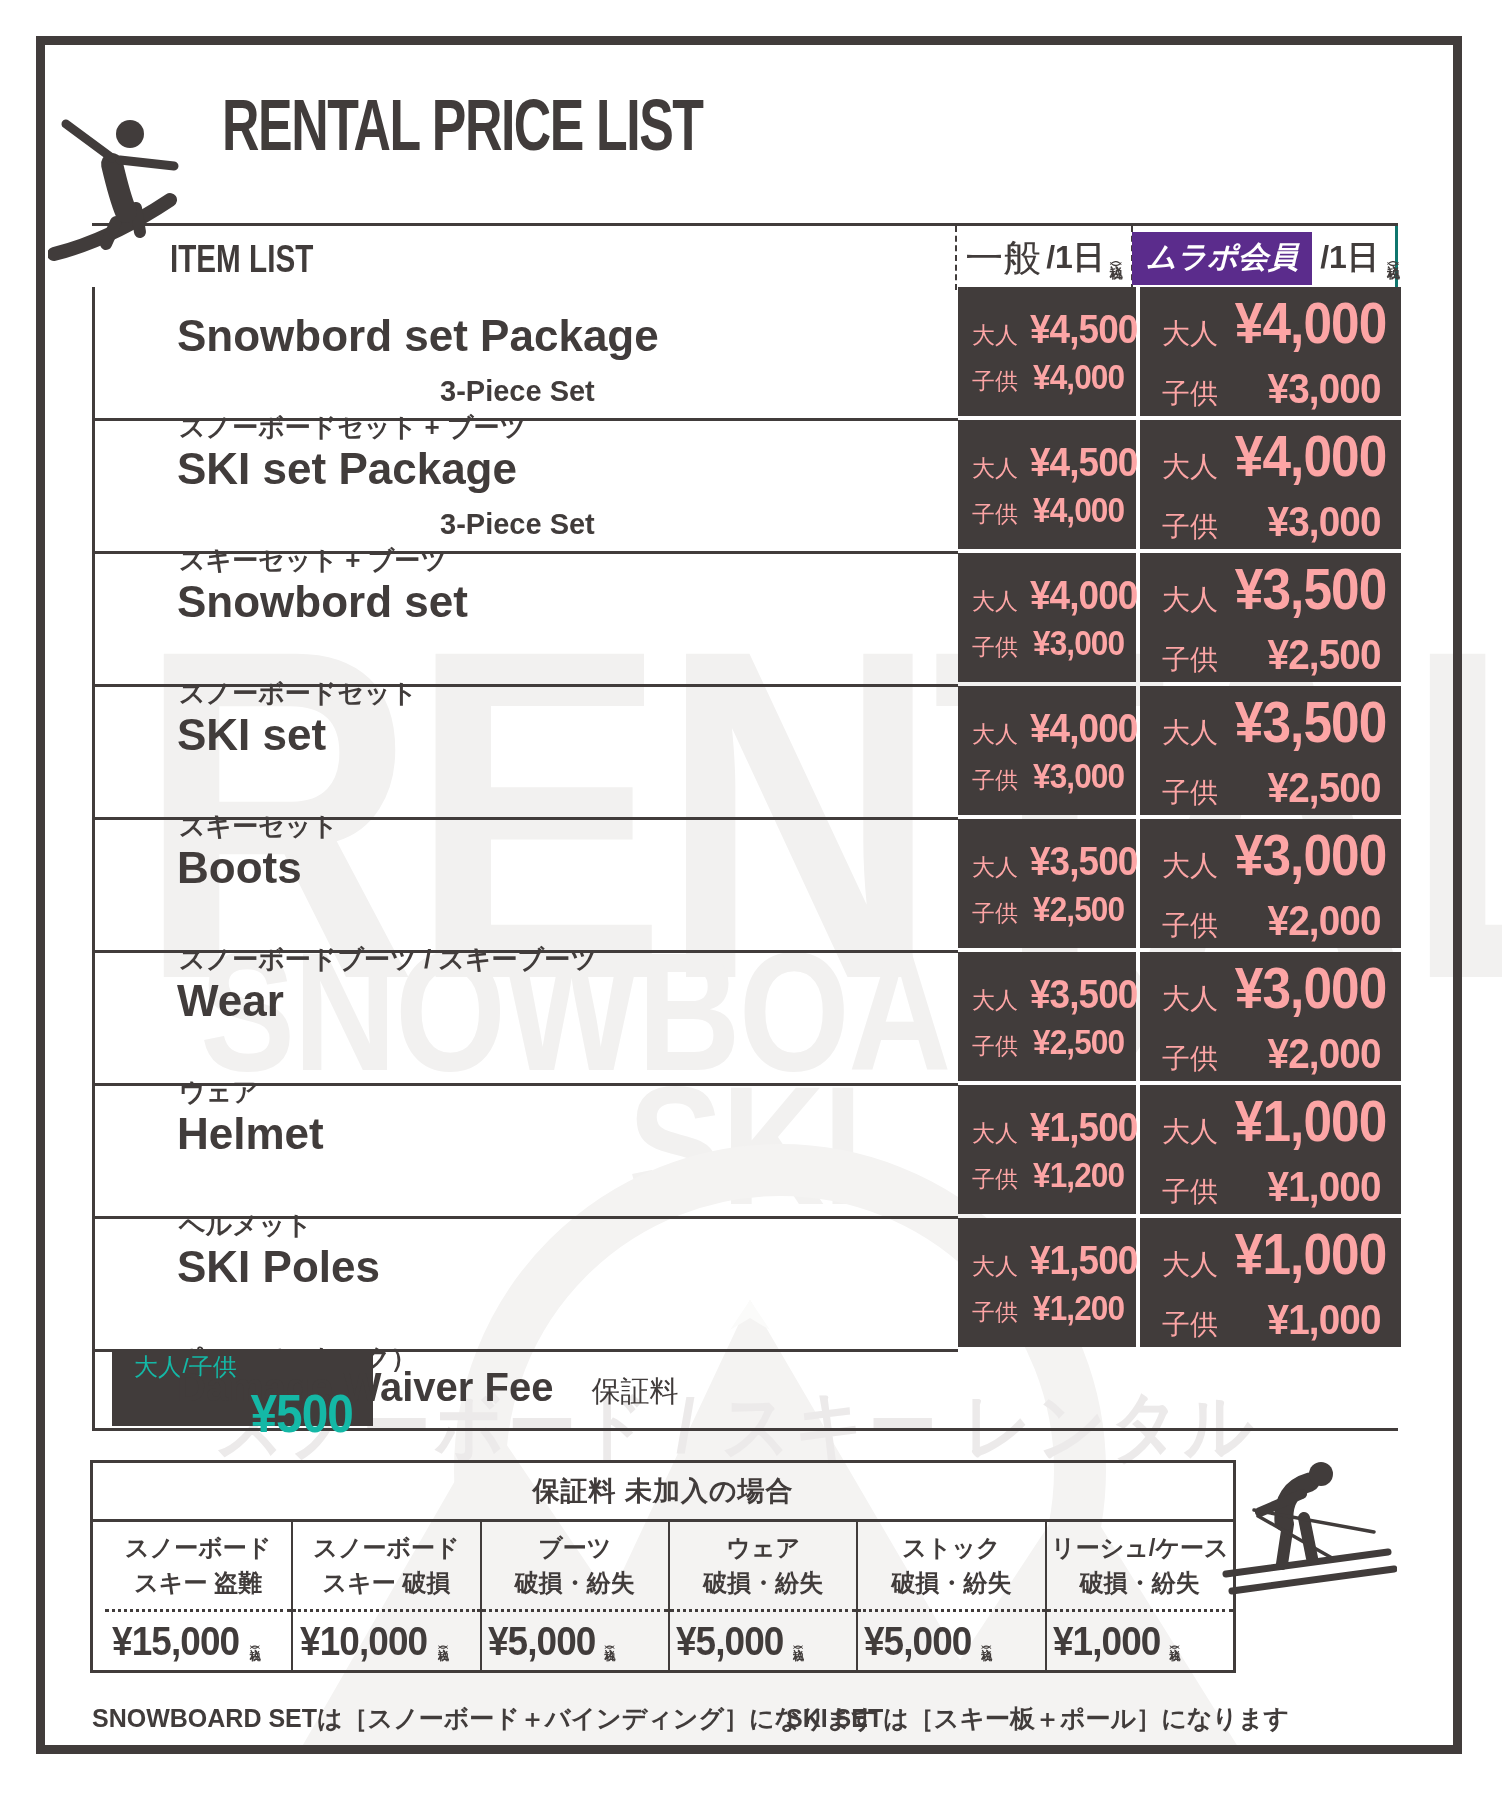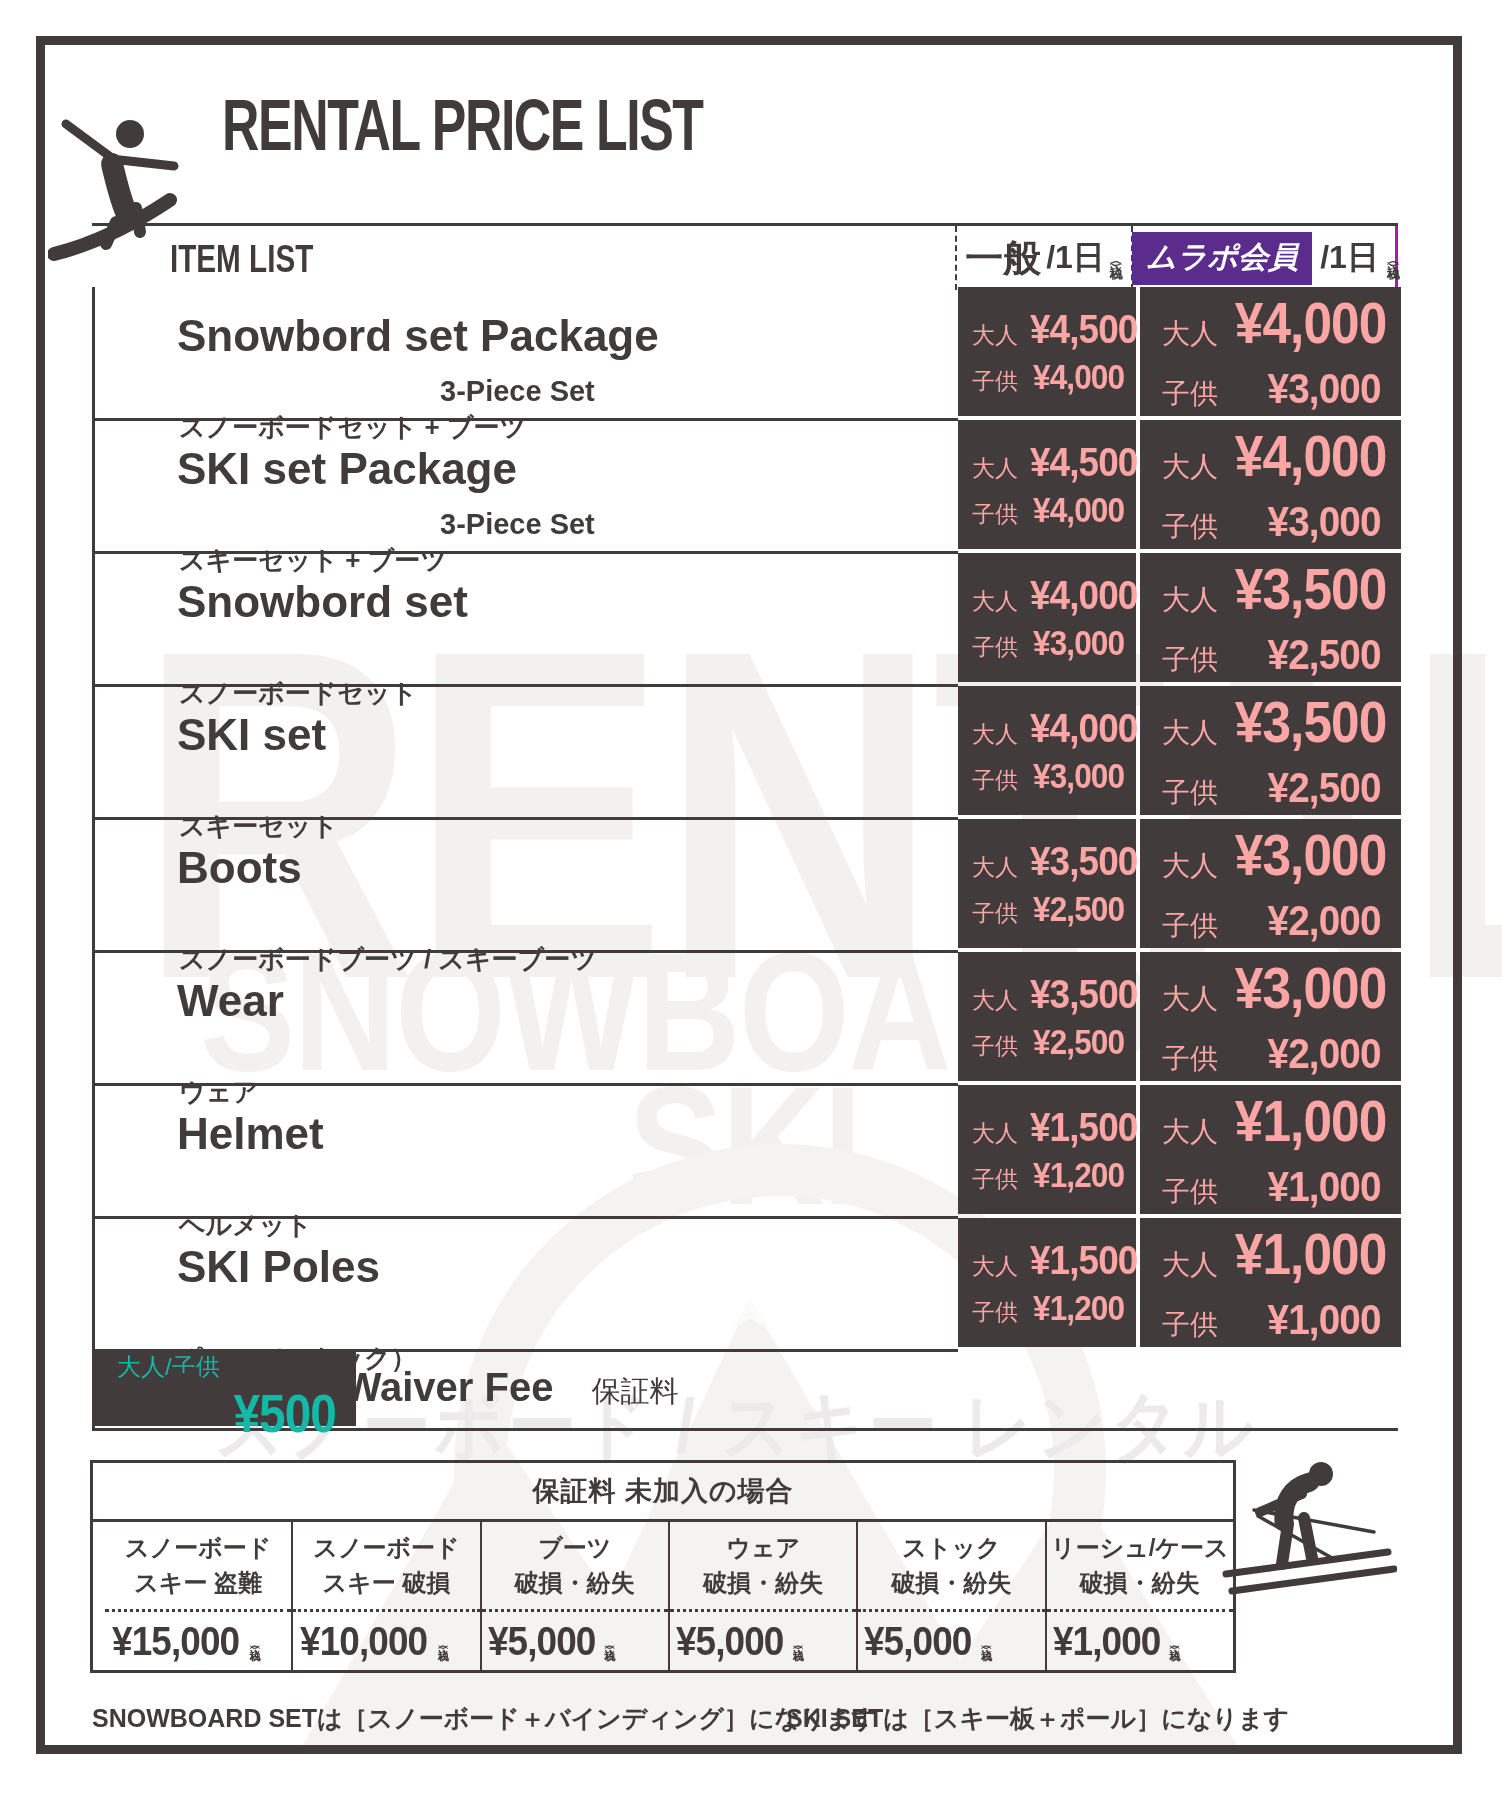--- a/index.html
+++ b/index.html
@@ -20,28 +20,28 @@
   
   .brand-title { position:absolute; left:222px; top:84px; font-size:72px; font-weight:800; letter-spacing:-2px; transform:scaleX(.72); transform-origin:left top; z-index:3; white-space:nowrap; }
   .subtitle-box { position:absolute; left:708px; top:103px; width:566px; height:60px; border-top:4px solid #413c3b; border-bottom:4px solid #413c3b; display:flex; align-items:center; justify-content:center; font-size:30px; font-weight:700; letter-spacing:1px; z-index:3; white-space:nowrap; }
   .snowboarder { position:absolute; left:48px; top:102px; z-index:4; }
 
   
   .pricetable { position:absolute; left:92px; top:223px; width:1306px; z-index:2; }
   .pt-header { position:relative; height:64px; border-top:3px solid #413c3b; }
   .item-list-label { position:absolute; left:78px; top:12px; font-size:38px; font-weight:800; letter-spacing:0; transform:scaleX(.78); transform-origin:left top; white-space:nowrap; }
   .hdr-general { position:absolute; left:863px; top:0; width:178px; height:64px; border-left:2px dashed #413c3b; border-right:2px dashed #413c3b; display:flex; align-items:center; justify-content:center; gap:5px; }
-  .hdr-member { position:absolute; left:1045px; top:0; width:261px; height:64px; border-right:3px solid #a21caf; display:flex; align-items:center; justify-content:center; gap:8px; }
-  .hdr-cat { font-size:38px; font-weight:700; white-space:nowrap; }
+  .hdr-member { position:absolute; left:1045px; top:0; width:261px; height:64px; border-right:3px solid #0f766e; display:flex; align-items:center; justify-content:center; gap:8px; }
+  .hdr-cat { font-size:38px; font-weight:400; white-space:nowrap; }
   .hdr-day { font-size:32px; font-weight:700; white-space:nowrap; }
   .tax-note { writing-mode:vertical-rl; font-size:13px; font-weight:700; letter-spacing:-1px; line-height:1; margin-top:-4px; }
   .member-badge { background:#5b2c8c; color:#fff; font-size:30px; font-weight:800; font-style:italic; padding:5px 14px 7px; white-space:nowrap; }
 
   .pt-body { position:relative; border-left:3px solid #413c3b; border-bottom:3px solid #413c3b; }
-  .row { position:relative; height:133px; }
+  .row { position:relative; height:133px;padding-left:17px; }
   .row + .row .rowline { position:absolute; left:-3px; top:-2px; width:866px; height:3px; background:#413c3b; }
   .row-damage { height:77px; }
   .row-damage .rowline { position:absolute; left:-3px; top:-2px; width:1048px; height:3px; background:#413c3b; }
   .item-en { position:absolute; left:82px; top:24px; font-size:44px; font-weight:800; letter-spacing:0; white-space:nowrap; }
   .item-jp { position:absolute; left:84px; top:82px; font-size:26px; font-weight:700; white-space:nowrap;margin-top:41px; }
   .item-note { position:absolute; left:345px; top:88px; font-size:29px; font-weight:800; white-space:nowrap; }
   .dmg-title { position:absolute; left:82px; top:14px; font-size:40px; font-weight:800; white-space:nowrap; }
   .dmg-jp { font-size:29px; margin-left:38px; font-weight:400; }
 
   .cell { position:absolute; top:0; height:129px; background:#413c3b; color:#fca5a5; display:flex; flex-direction:column; justify-content:center; }

